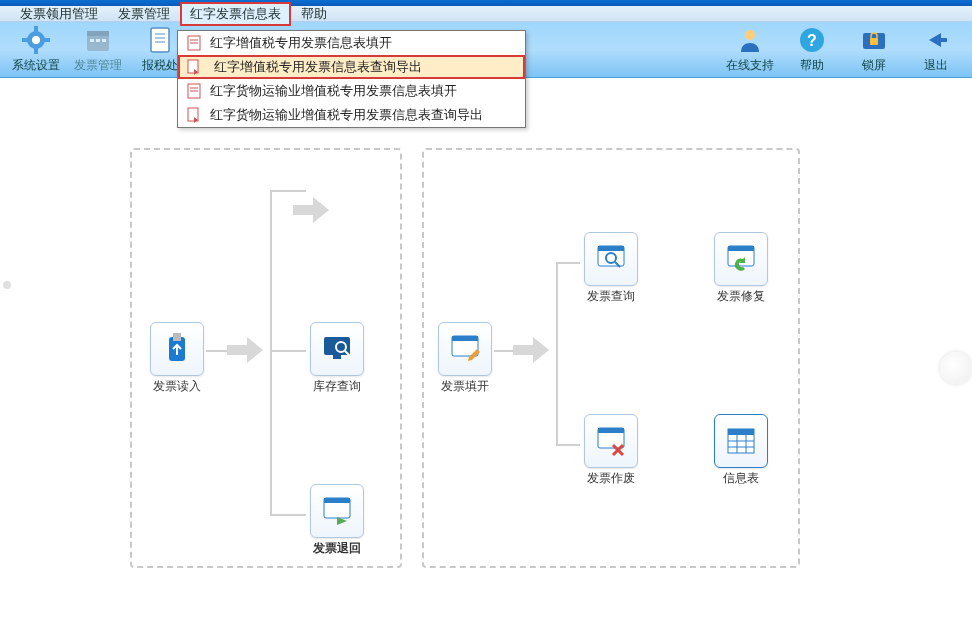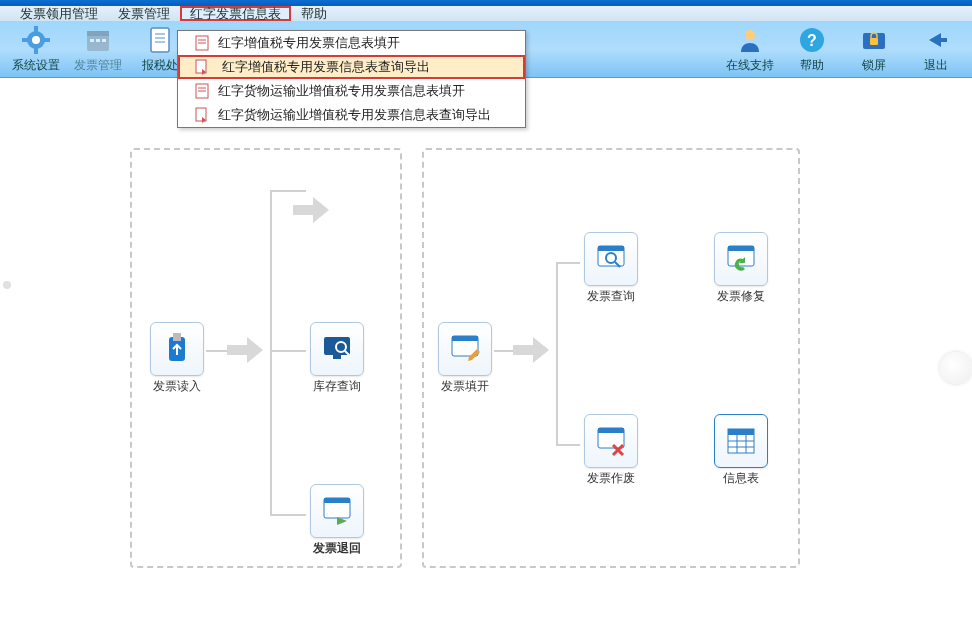--- a/index.html
+++ b/index.html
@@ -33,21 +33,21 @@
       cursor: pointer;
       color: #233;
       line-height: 18px;
       height: 100%;
       display: flex;
       align-items: center;
     }
     .menu-item.highlighted {
       border: 2px solid #d83a3a;
       background: #def0fd;
-      padding: 1px 8px;
+      padding: 10px 8px;
     }
     
     
     .toolbar {
       height: 56px;
       background: linear-gradient(to bottom, #9fd7fc 0%, #b0ddfc 50%, #7dc3f5 100%);
       border-bottom: 1px solid #4f9ed8;
       display: flex;
       align-items: center;
       padding: 0 6px;
@@ -84,21 +84,21 @@
       width: 349px;
       background: #fff;
       border: 1px solid #777;
       box-shadow: 2px 2px 4px rgba(0,0,0,.2);
       z-index: 100;
     }
     .dropdown-row {
       display: flex;
       align-items: center;
       gap: 8px;
-      padding: 3px 16px;
+      padding: 3px 8px;
       cursor: pointer;
       font-size: 13px;
       color: #222;
       line-height: 18px;
     }
     .dropdown-row.selected {
       background: #ffedc7;
       outline: 2px solid #d83a3a;
       outline-offset: -2px;
       gap: 12px;

